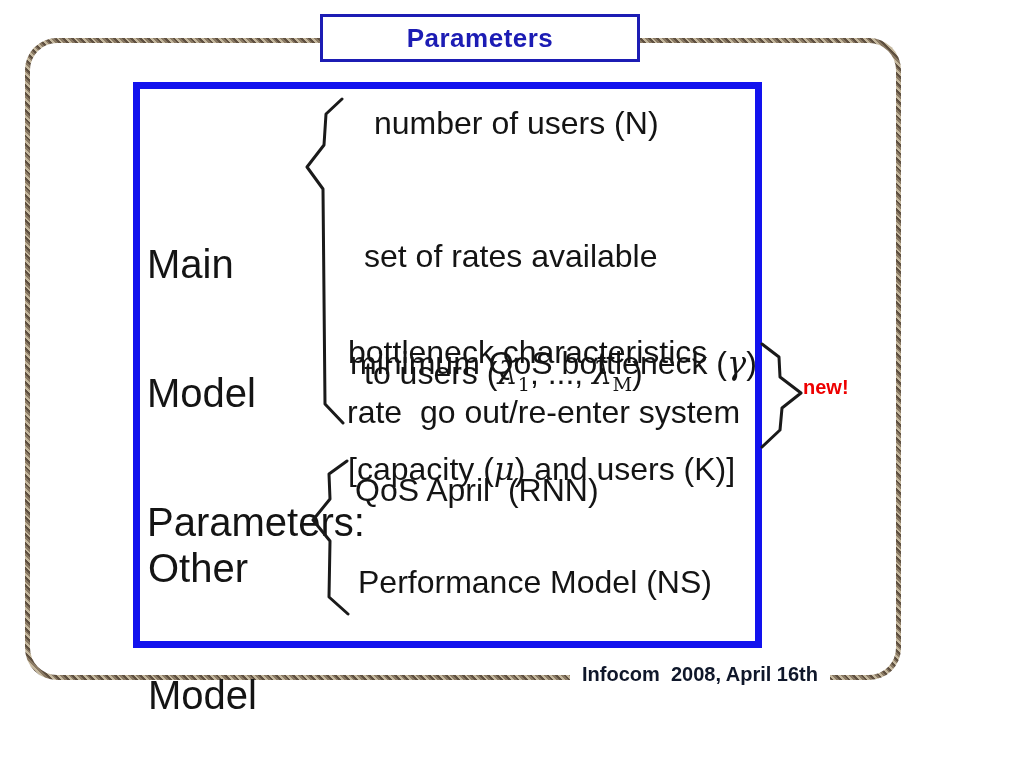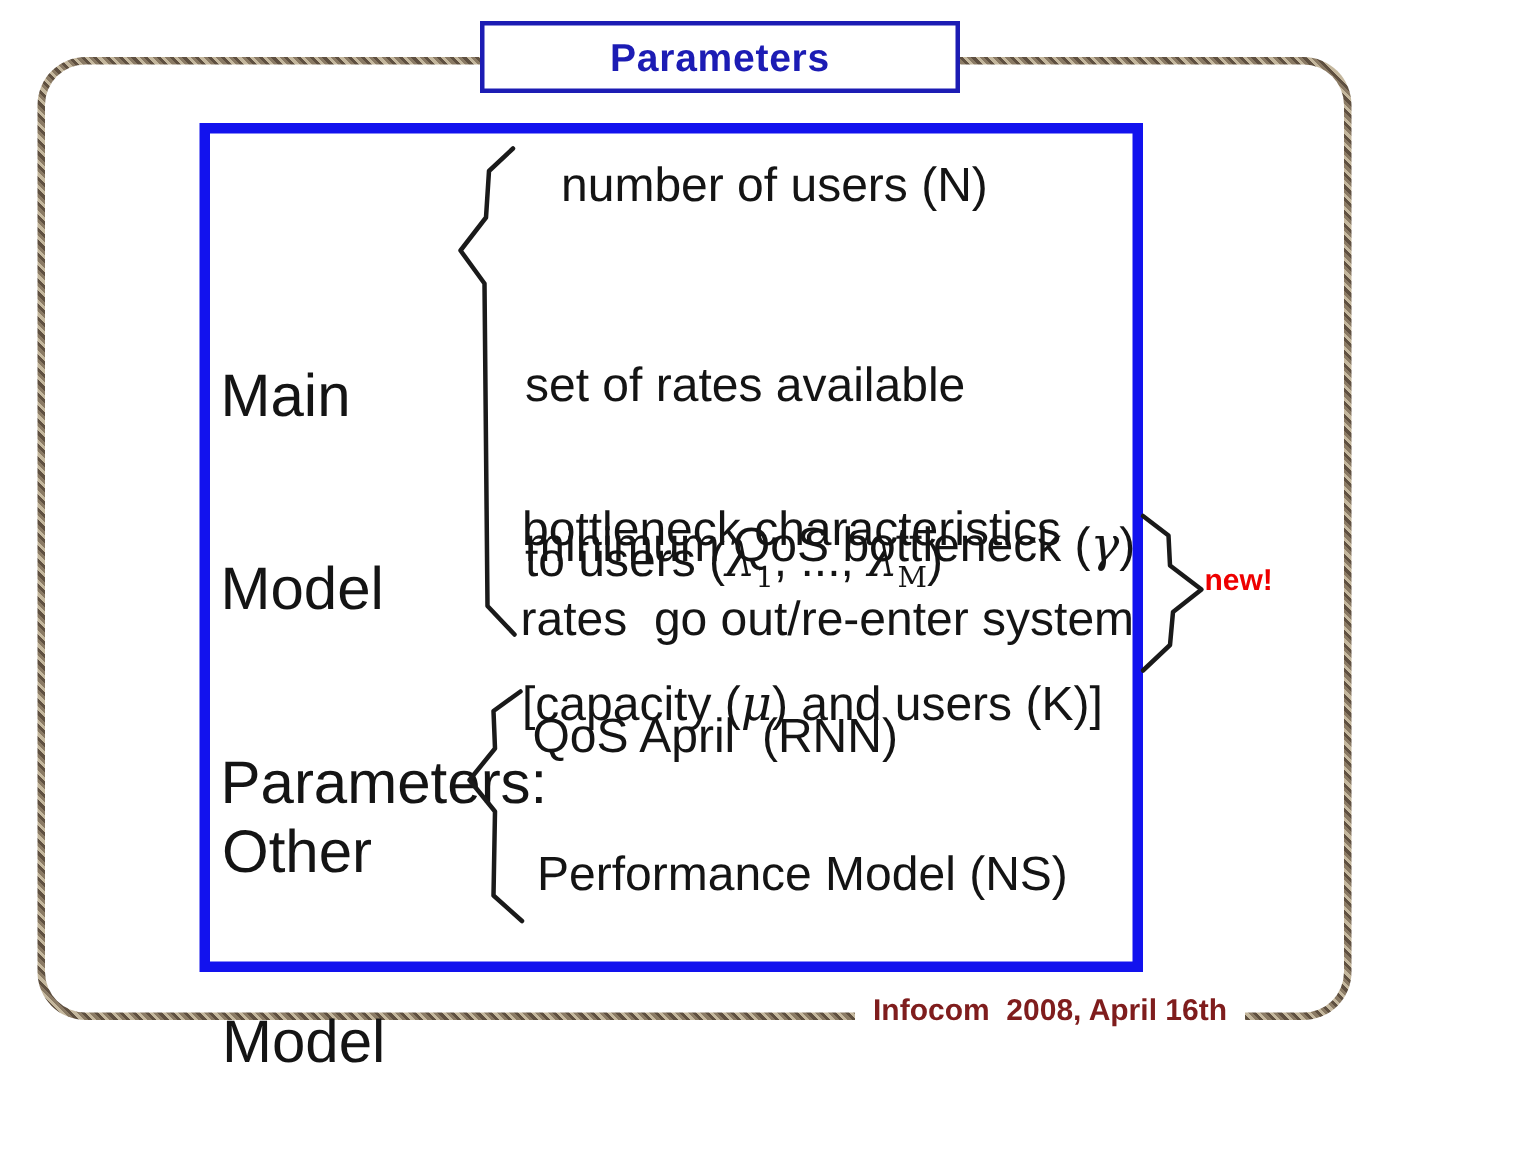--- a/index.html
+++ b/index.html
@@ -41,21 +41,21 @@
   .label div{height:43px;}
   .label.other div{height:41px;}
   .greek{font-family:"DejaVu Serif",serif;font-style:italic;}
   sub.gsub{font-family:"DejaVu Serif",serif;font-size:0.60em;line-height:0;}
   .new-note{
     position:absolute;left:803px;top:376px;z-index:5;
     font-size:20px;font-weight:bold;color:#ee0000;white-space:pre;
   }
   .footer{
     position:absolute;left:570px;top:663px;z-index:5;background:#ffffff;
-    padding:0 12px;font-size:20px;font-weight:bold;color:#7f1d1d;white-space:pre;
+    padding:0 12px;font-size:20px;font-weight:bold;color:#0f172a;white-space:pre;
   }
   svg.braces{position:absolute;left:0;top:0;z-index:4;pointer-events:none;}
 </style>
 </head>
 <body>
 
 <div class="canvas">
 
   <div class="frame">
     <div class="frame-inner"></div>
@@ -73,33 +73,33 @@
     <div>Parameters:</div>
   </div>
   <div class="label other" style="left:148px;top:461px;">
     <div>Other</div>
     <div>Model</div>
     
   </div>
 
   <div class="txt" style="left:345px;top:104px;margin-left:29px;">number of users (N)</div>
 
-  <div class="txt" style="left:350px;top:159px;">
+  <div class="txt" style="left:364px;top:159px;">
     <div>set of rates available</div>
     <div><span>to users (</span><span class="greek">λ</span><sub class="gsub">1</sub><span>, ..., </span><span class="greek">λ</span><sub class="gsub">M</sub><span>)</span></div>
   </div>
 
   <div class="txt" style="left:348px;top:255px;">
     <div>bottleneck characteristics</div>
     <div><span>[capacity (</span><span class="greek">μ</span><span>) and users (K)]</span></div>
   </div>
 
   <div class="txt" style="left:350px;top:344px;"><span>minimum QoS bottleneck (</span><span class="greek">γ</span><span>)</span></div>
 
-  <div class="txt" style="left:347px;top:393px;">rates  go out/re-enter system</div>
+  <div class="txt" style="left:347px;top:393px;">rate  go out/re-enter system</div>
 
   <div class="txt" style="left:355px;top:471px;">QoS April  (RNN)</div>
   <div class="txt" style="left:358px;top:563px;">Performance Model (NS)</div>
 
   <div class="new-note">new!</div>
 
   <div class="footer">Infocom  2008, April 16th</div>
 
   <svg class="braces" width="1024" height="768" viewBox="0 0 1024 768">
     <polyline points="342,99 326,114 324,145 307,167 323,189 325,404 343,423" fill="none" stroke="#1a1a1a" stroke-width="3" stroke-linecap="round" stroke-linejoin="round"></polyline>

